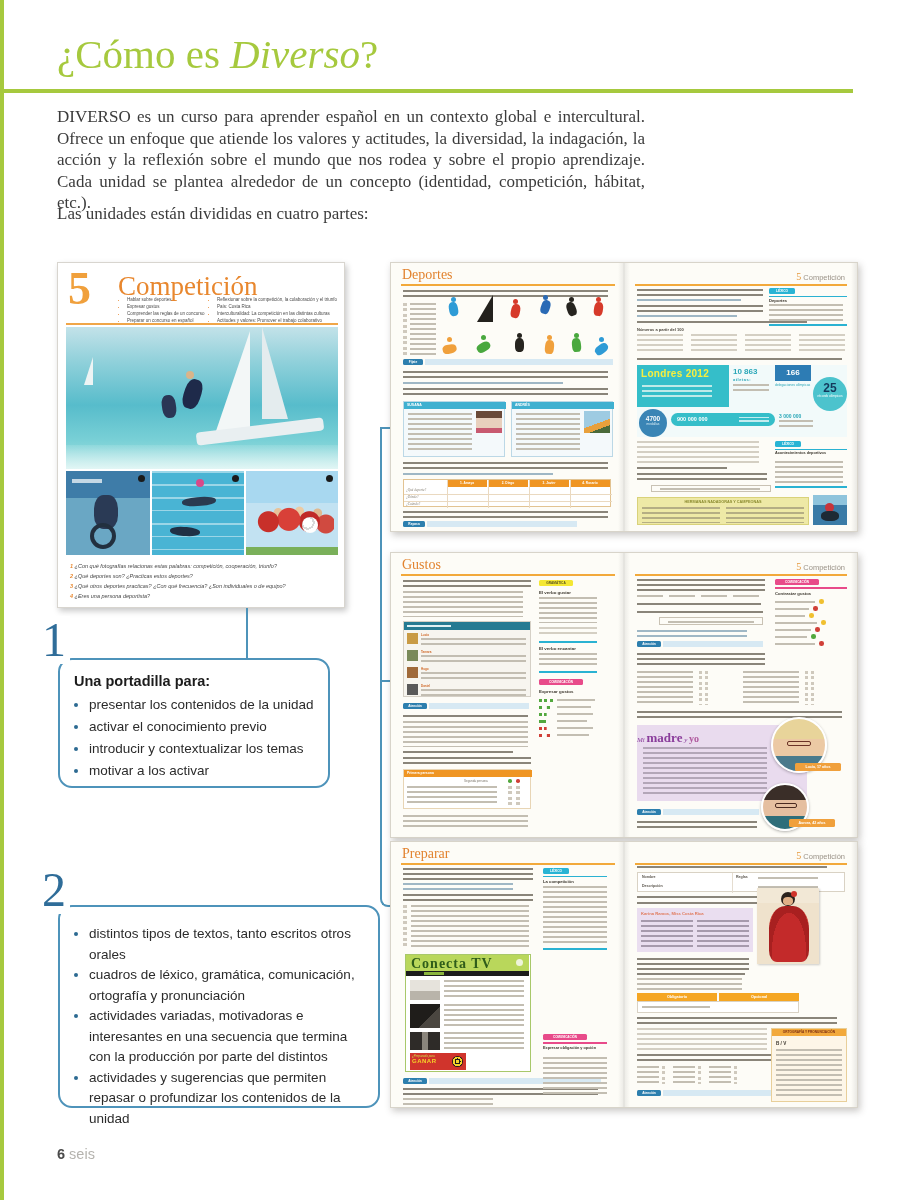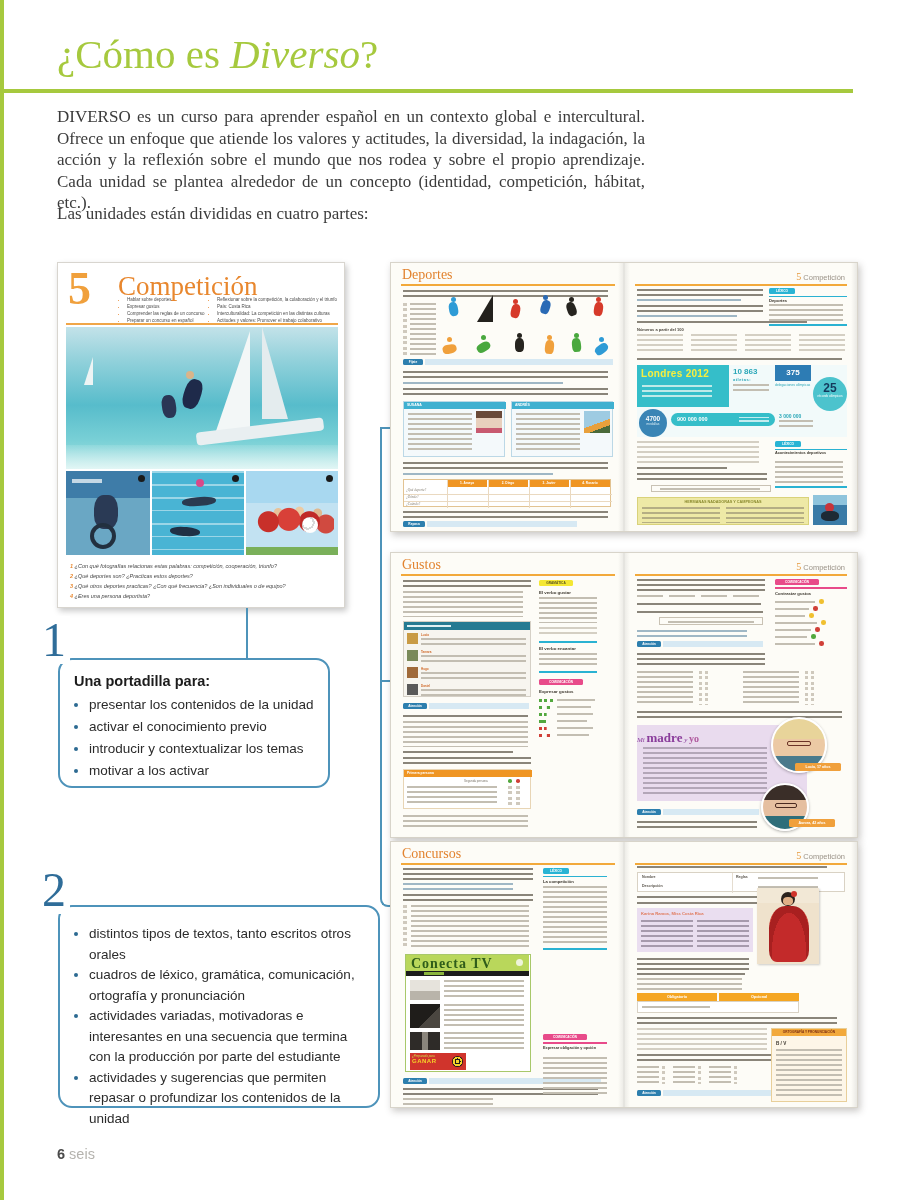--- a/index.html
+++ b/index.html
@@ -132,21 +132,21 @@
   <div class="conn" style="left:380px;top:427px;width:2px;height:468px"></div>
   <div class="conn" style="left:381px;top:427px;width:10px;height:2px"></div>
   <div class="conn" style="left:381px;top:680px;width:10px;height:2px"></div>
   <div class="a" style="left:380px;top:893px;width:11px;height:14px;border-left:2px solid #4d93b9;border-bottom:2px solid #4d93b9;border-bottom-left-radius:8px"></div>
 
   <div class="bignum" style="left:38px;top:866px">2</div>
   <div class="fbox" style="left:58px;top:905px;width:322px;height:203px;padding:12px 10px 0 14px">
     <ul style="line-height:20.5px">
       <li>distintos tipos de textos, tanto escritos otros orales</li>
       <li>cuadros de léxico, gramática, comunicación, ortografía y pronunciación</li>
-      <li>actividades variadas, motivadoras e interesantes en una secuencia que termina con la producción por parte del estudiante</li>
+      <li>actividades variadas, motivadoras e interesantes en una secuencia que termina con la producción por parte del distintos</li>
       <li>actividades y sugerencias que permiten repasar o profundizar los contenidos de la unidad</li>
     </ul>
   </div>
 
   <div class="spread" style="top:262px;height:270px">
     <div class="sp-title">Deportes</div>
     <div class="sp-rule-l"></div>
     <div class="sp-rule-r"></div>
     <div class="sp-unit"><b>5</b> <span>Competición</span></div>
 
@@ -226,21 +226,21 @@
     <div class="a fkd" style="left:246px;top:95px;width:205px;height:2px"></div>
 
     <div class="a" style="left:246px;top:102px;width:210px;height:72px;background:#f2fafa">
       <div class="a" style="left:0;top:0;width:92px;height:42px;background:#35bec9">
         <div class="a" style="left:4px;top:3px;font-size:10px;font-weight:bold;color:#f9ef3d;letter-spacing:.3px">Londres 2012</div>
         <div class="a fk" style="left:5px;top:20px;width:70px;height:14px;--c:#bfeae8"></div>
       </div>
       <div class="a" style="left:96px;top:2px;font-size:8px;font-weight:bold;color:#2aa7b8">10 863</div>
       <div class="a" style="left:96px;top:12px;font-size:4px;font-weight:bold;color:#2aa7b8;letter-spacing:.5px">atletas:</div>
       <div class="a fk" style="left:96px;top:19px;width:36px;height:8px"></div>
-      <div class="a pill" style="left:138px;top:0;width:36px;height:16px;font-size:8px;line-height:16px;background:#2d7cb4;border-radius:0">375</div>
+      <div class="a pill" style="left:138px;top:0;width:36px;height:16px;font-size:8px;line-height:16px;background:#2d7cb4;border-radius:0">166</div>
       <div class="a" style="left:138px;top:18px;width:38px;font-size:3.4px;color:#2aa7b8;line-height:4px">delegaciones olímpicas</div>
       <div class="a" style="left:176px;top:12px;width:34px;height:34px;border-radius:50%;background:#4cc3cd;text-align:center">
         <div style="font-size:12px;font-weight:bold;color:#14395c;line-height:14px;margin-top:4px">25</div>
         <div style="font-size:3.2px;color:#fff;line-height:3.8px">récords olímpicos</div>
       </div>
       <div class="a" style="left:2px;top:44px;width:28px;height:28px;border-radius:50%;background:#3a85b5;text-align:center">
         <div style="font-size:6.5px;font-weight:bold;color:#fff;margin-top:6px">4700</div>
         <div style="font-size:3.2px;color:#d8ecf5">medallas</div>
       </div>
       <div class="a" style="left:34px;top:48px;width:104px;height:13px;border-radius:7px;background:#35bec9">
@@ -401,21 +401,21 @@
       <div class="a" style="left:424px;top:74px;width:4.5px;height:4.5px;border-radius:50%;background:#d04038"></div>
     <div class="a ln" style="left:384px;top:83px;width:32px"></div>
       <div class="a" style="left:420px;top:81px;width:4.5px;height:4.5px;border-radius:50%;background:#52a83e"></div>
     <div class="a ln" style="left:384px;top:90px;width:40px"></div>
       <div class="a" style="left:428px;top:88px;width:4.5px;height:4.5px;border-radius:50%;background:#d04038"></div>
     <div class="spine"></div>
     <div class="edge"></div>
   </div>
 
   <div class="spread" style="top:841px;height:267px">
-    <div class="sp-title">Concursos</div>
+    <div class="sp-title">Preparar</div>
     <div class="sp-rule-l"></div>
     <div class="sp-rule-r"></div>
     <div class="sp-unit"><b>5</b> <span>Competición</span></div>
 
     <div class="a fkd" style="left:12px;top:26px;width:130px;height:12px"></div>
     <div class="a fki" style="left:12px;top:41px;width:110px;height:7px"></div>
     <div class="a fkd" style="left:12px;top:52px;width:130px;height:7px"></div>
     <div class="a cb" style="left:12px;top:63px;width:4px;height:44px"></div>
     <div class="a fk" style="left:20px;top:63px;width:118px;height:44px"></div>
 

